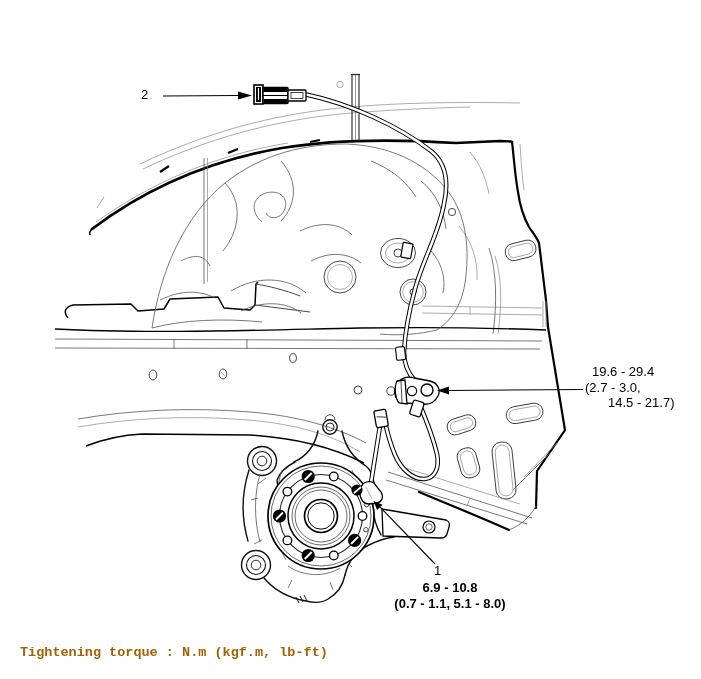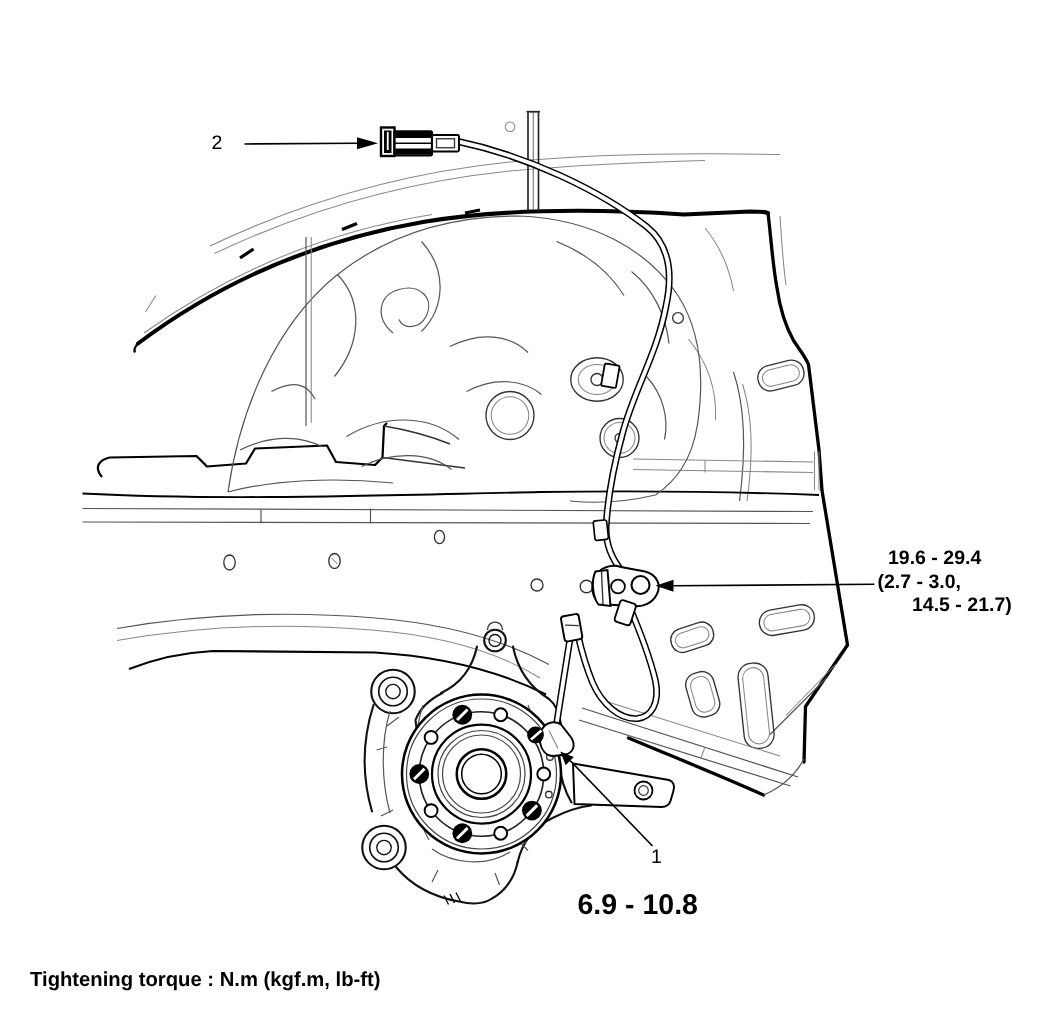--- a/index.html
+++ b/index.html
@@ -1,24 +1,24 @@
 <!DOCTYPE html>
 <html><head>
 <meta charset="utf-8">
 <style>
   html,body{margin:0;padding:0;background:#fff;}
   #fig{position:relative;width:701px;height:679px;background:#fff;overflow:hidden;
        font-family:"Liberation Sans",sans-serif;color:#000;}
   #art{position:absolute;left:0;top:0;}
   .lbl{position:absolute;font-size:13px;font-weight:400;color:#000;}
-  .tq{position:absolute;font-size:13px;font-weight:700;color:#000;line-height:15.5px;white-space:nowrap;}
+  .tq{position:absolute;font-size:13px;font-weight:400;color:#000;line-height:15.5px;white-space:nowrap;}
   .tq div:nth-child(1){padding-left:7px;}
   .tq div:nth-child(3){padding-left:5px;margin-left:18px;}
-  .tqc{position:absolute;font-size:19px;font-weight:700;color:#000;line-height:16px;width:130px;white-space:nowrap;margin-top:16px;}
-  .footer{position:absolute;left:20px;top:645px;font-size:13.5px;font-weight:700;color:#000000;}
+  .tqc{position:absolute;font-size:13px;font-weight:700;color:#000;line-height:16px;width:130px;text-align:center;white-space:nowrap;}
+  .footer{position:absolute;left:20px;top:645px;font-size:13.5px;font-weight:700;color:#a16207;font-family:Liberation Mono, monospace;}
   
   .b1{stroke:#000;stroke-width:2.7;fill:none;stroke-linecap:round;stroke-linejoin:round;}
   .b2{stroke:#000;stroke-width:2.2;fill:none;stroke-linecap:round;}
   .k {stroke:#111;stroke-width:1.4;fill:none;stroke-linecap:round;}
   .m {stroke:#333;stroke-width:0.9;fill:none;}
   .t {stroke:#555;stroke-width:0.8;fill:none;}
   .f {stroke:#888;stroke-width:0.7;fill:none;}
   .co{stroke:#000;stroke-width:4.6;fill:none;stroke-linecap:round;}
   .ci{stroke:#fff;stroke-width:2.6;fill:none;stroke-linecap:round;}
   .wf{fill:#fff;stroke:#000;}
@@ -260,16 +260,17 @@
   <div class="tq" style="left:585px;top:364px;">
     <div>19.6 - 29.4</div>
     <div>(2.7 - 3.0,</div>
     <div>14.5 - 21.7)</div>
   </div>
 
   <div class="lbl" style="left:434px;top:563px;">1</div>
 
   <div class="tqc" style="left:385px;top:580px;">
     <div>6.9 - 10.8</div>
+    <div>(0.7 - 1.1, 5.1 - 8.0)</div>
   </div>
 
   <div class="footer">Tightening torque : N.m (kgf.m, lb-ft)</div>
 </div>
 
 </body></html>

